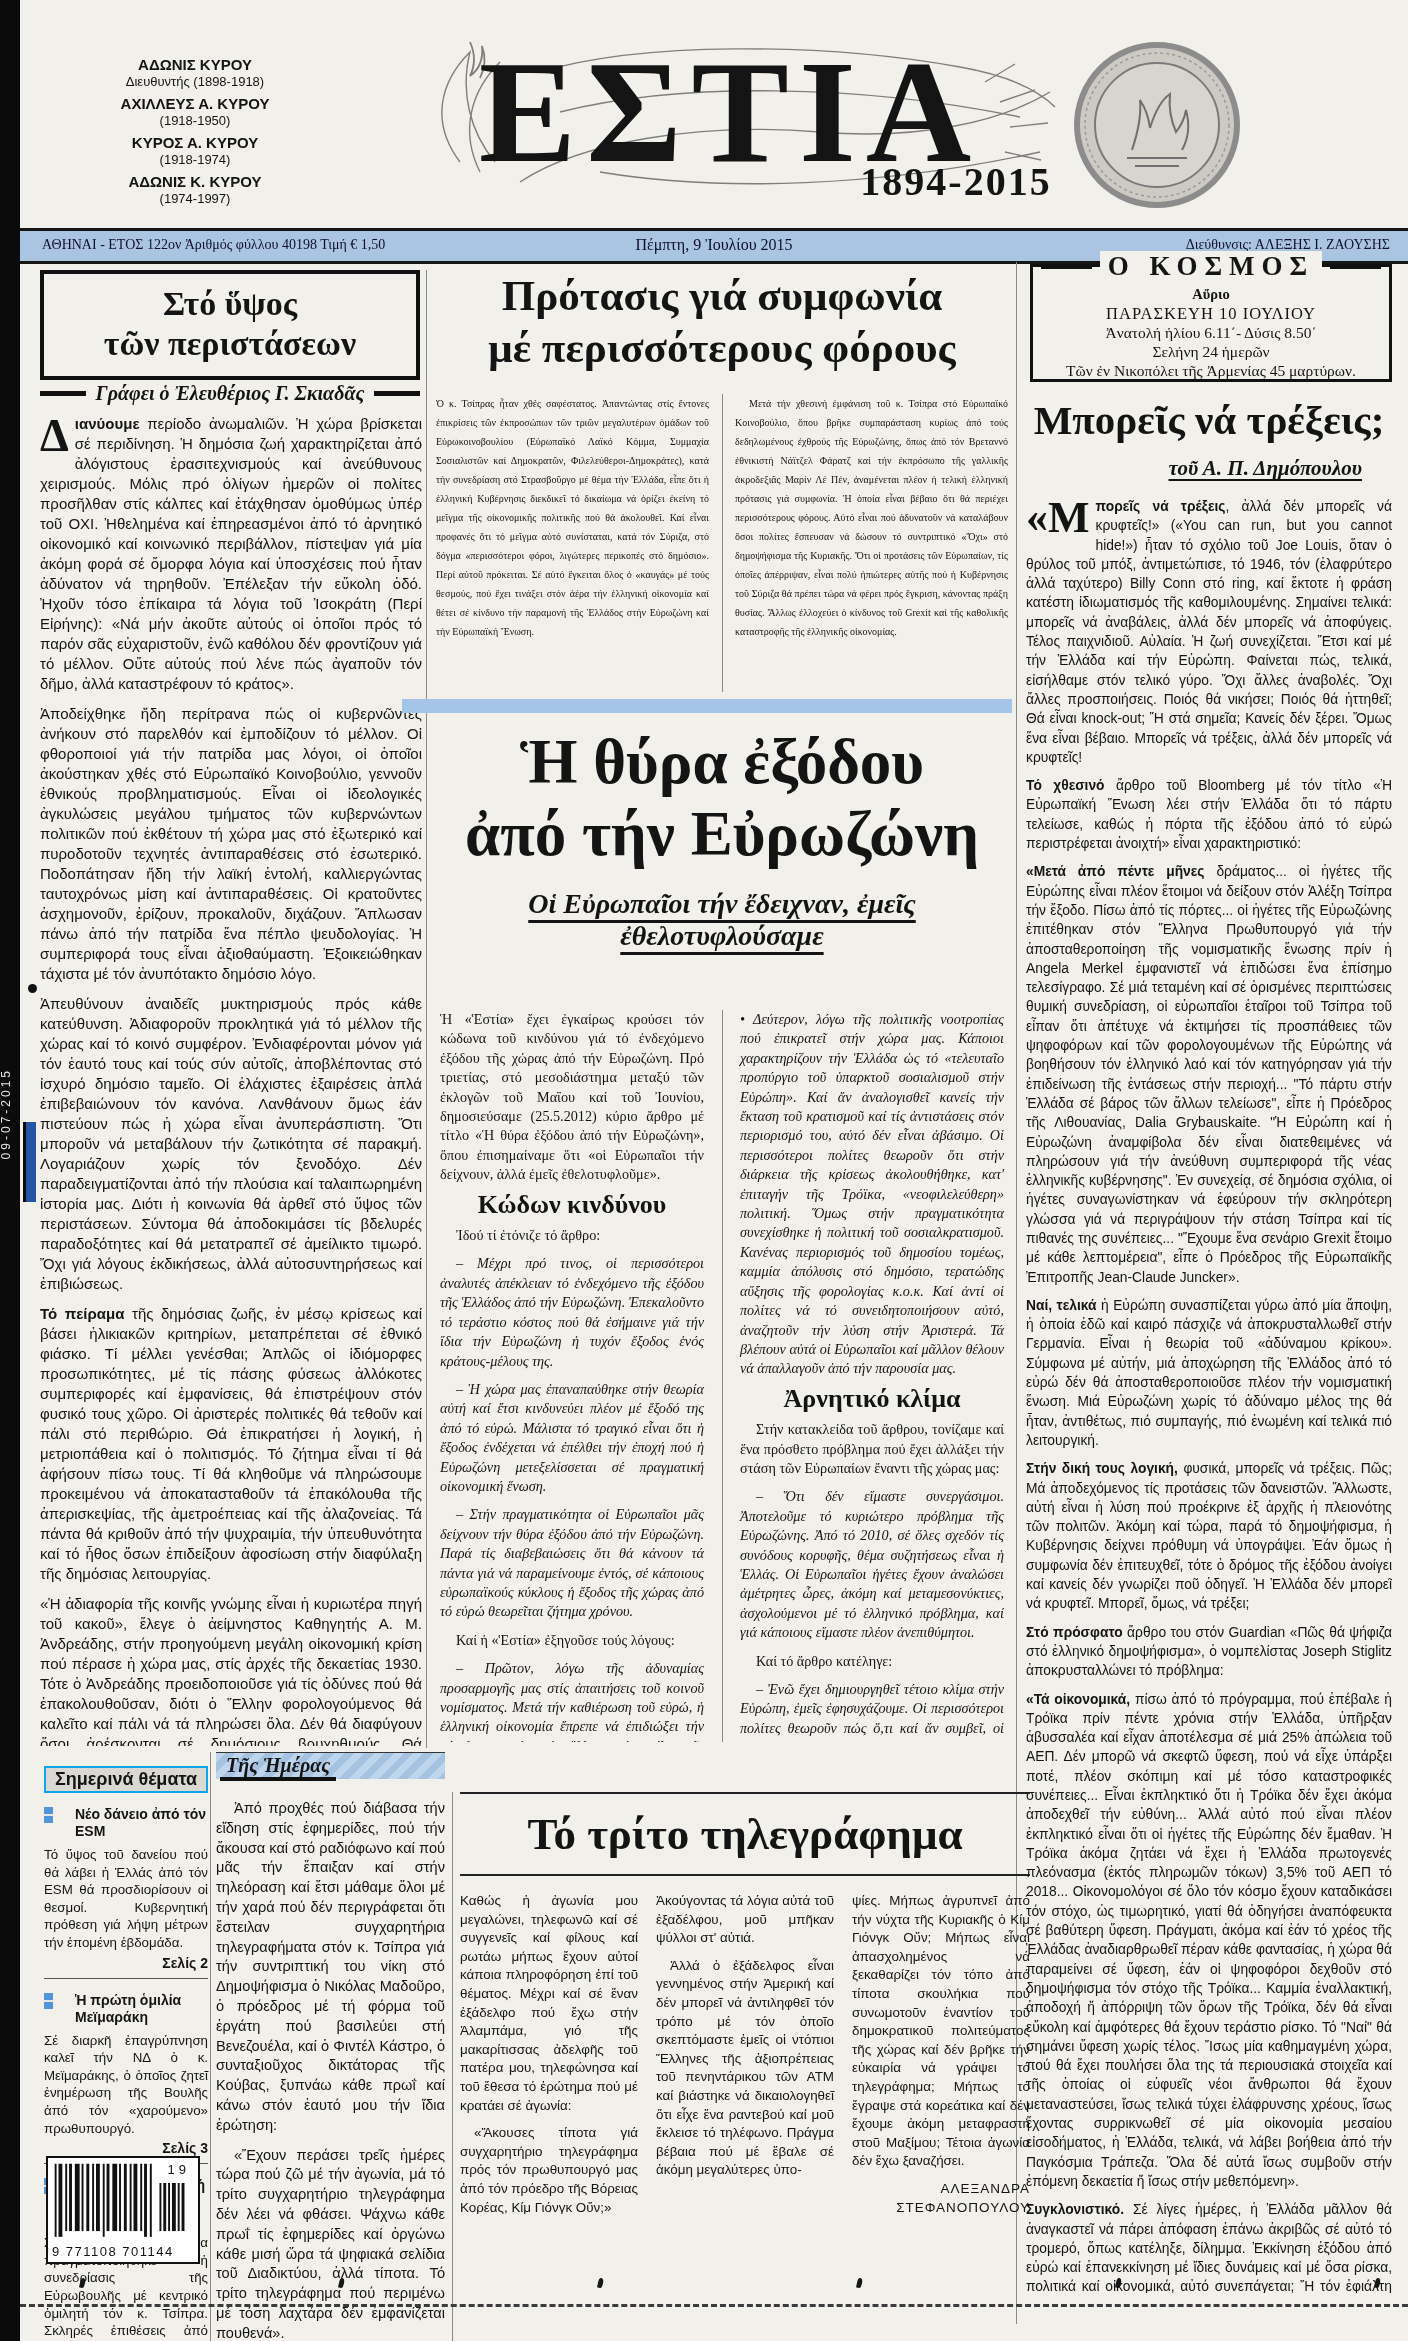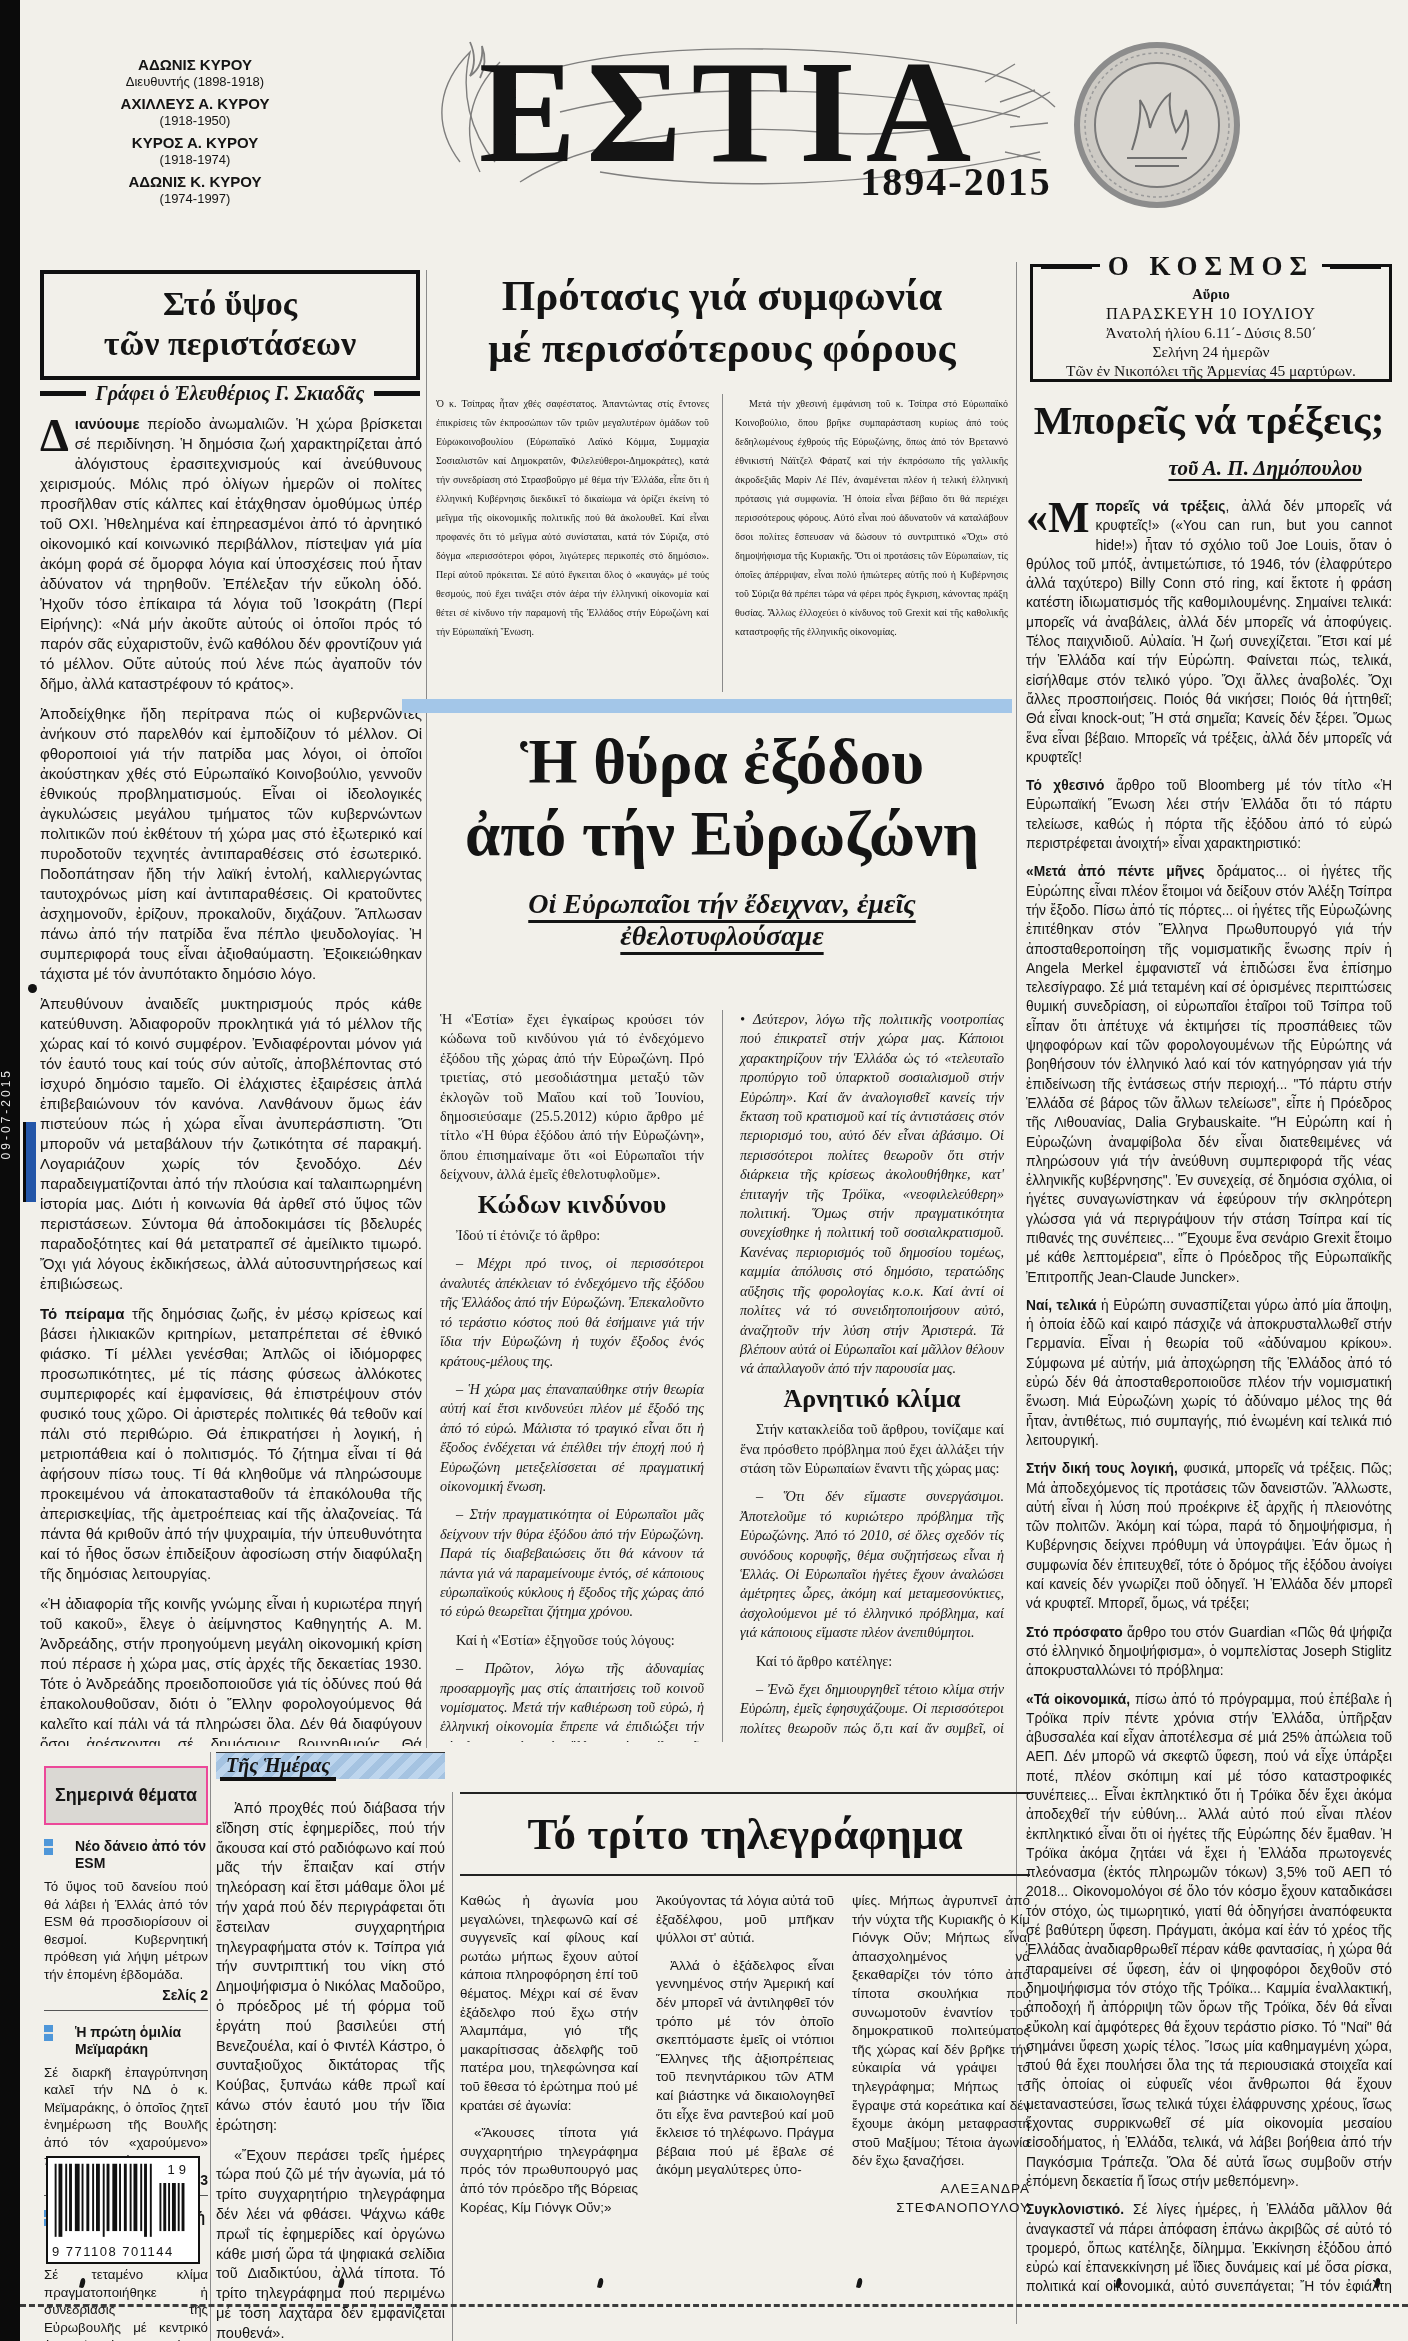--- a/index.html
+++ b/index.html
@@ -69,21 +69,21 @@
   
   .mporeis{left:1026px;top:396px;width:366px;}
   .mporeis h2{margin:0;text-align:center;font-size:41px;font-weight:bold;}
   .mp-by{margin:12px 30px 0 0;text-align:right;font-weight:bold;font-style:italic;font-size:21px;
          text-decoration:underline;text-underline-offset:4px;}
   .mp-body{margin-top:16px;height:1796px;overflow:hidden;font:13.8px/19.3px "Liberation Sans",sans-serif;text-align:justify;}
   .mp-body p{margin:0 0 9px;}
   .mp-body .dc{font-size:44px;line-height:38px;}
   
   .topics{left:44px;top:1766px;width:164px;font-family:"Liberation Sans",sans-serif;}
-  .topics-head{border:2px solid #ec4899;background:#dad8d3;padding:17px 6px;font-weight:bold;font-size:18px;text-align:center;}
+  .topics-head{border:2px solid #0ea5e9;background:#dad8d3;padding:1px 6px;font-weight:bold;font-size:18px;text-align:center;}
   .t-item{margin-top:13px;border-bottom:1px solid #555;padding-bottom:7px;}
   .t-title{display:flex;gap:22px;font-weight:bold;font-size:14px;line-height:17px;}
   .t-bullet{flex:0 0 9px;width:9px;height:16px;margin-top:1px;
             background:linear-gradient(#4f97d9 0 44%,#e8e6e1 44% 56%,#4f97d9 56% 100%);}
   .t-body{margin-top:6px;font-size:13.3px;line-height:17.6px;text-align:justify;}
   .t-page{margin-top:3px;text-align:right;font-weight:bold;font-size:14px;}
   
   .imeras{left:216px;top:1752px;width:229px;}
   .imeras-head{height:26px;border-top:1px solid #333;
      background:repeating-linear-gradient(135deg,#bdd5ed 0 7px,#a5c3e1 7px 14px);}
@@ -150,20 +150,25 @@
     <circle cx="85" cy="85" r="80" fill="#cdcac4" stroke="#8c8c8c" stroke-width="6"></circle>
     <circle cx="85" cy="85" r="62" fill="#d8d5cf" stroke="#7a7a7a" stroke-width="2"></circle>
     <circle cx="85" cy="85" r="72" fill="none" stroke="#9a9a9a" stroke-width="1.5" stroke-dasharray="3 3"></circle>
     <g fill="none" stroke="#6f6f6f" stroke-width="2">
       <path d="M60,110 q10,-30 8,-50 q8,12 10,28 q8,-26 20,-34 q-2,20 6,38 q8,-10 10,-22 q6,22 -4,40"></path>
       <path d="M55,118 h60"></path>
       <path d="M63,126 h44"></path>
     </g>
   </svg>
 
+  <div class="abs dateline">
+    <span class="dl">ΑΘΗΝΑΙ - ΕΤΟΣ 122ον Ἀριθμός φύλλου 40198 Τιμή € 1,50</span>
+    <span class="dc2">Πέμπτη, 9 Ἰουλίου 2015</span>
+    <span class="dr">Διεύθυνσις: ΑΛΕΞΗΣ Ι. ΖΑΟΥΣΗΣ</span>
+  </div>
 
   <div class="vrule" style="left:426px;top:270px;height:1478px;"></div>
   <div class="vrule" style="left:1016px;top:262px;height:2062px;"></div>
   <div class="vrule" style="left:210px;top:1752px;height:589px;"></div>
   <div class="vrule" style="left:452px;top:1792px;height:549px;"></div>
 
   <div class="abs edit-box">
     <h1>
       <span>Στό ὕψος</span><br>
       <span>τῶν περιστάσεων</span>

